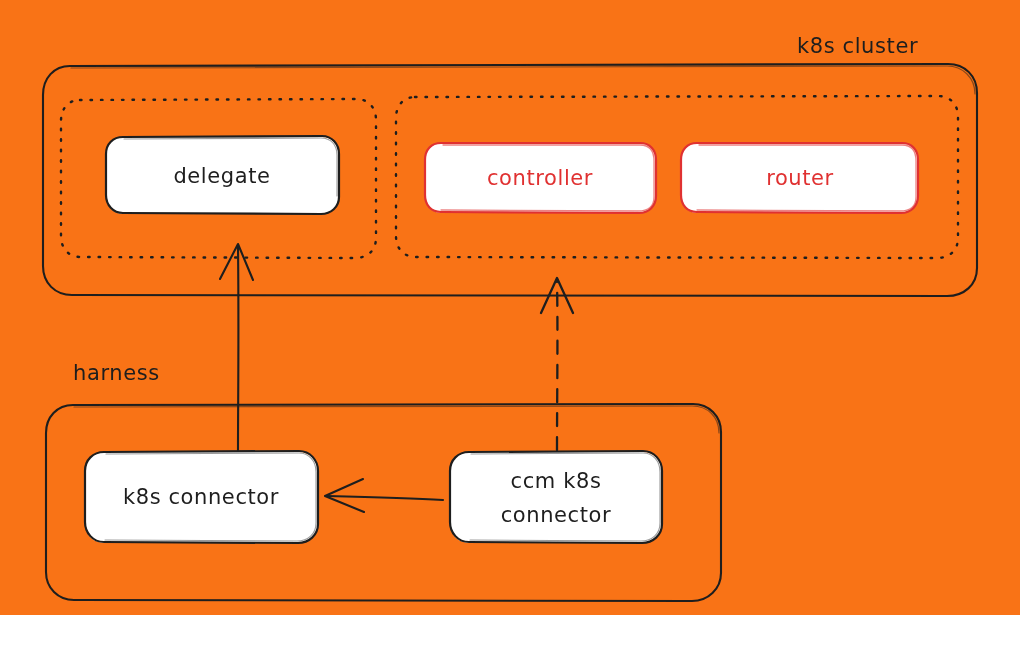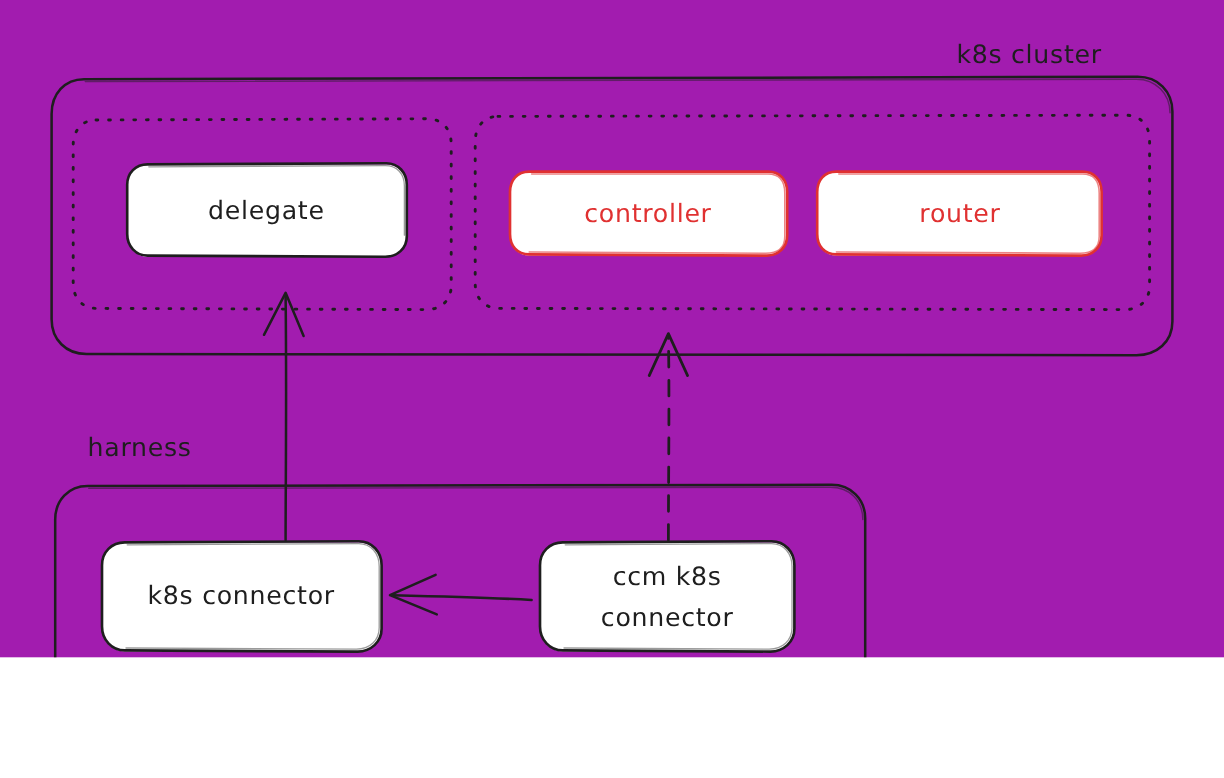--- a/index.html
+++ b/index.html
@@ -3,22 +3,22 @@
 <meta charset="utf-8">
 <style>
   html, body {
     margin: 0;
     padding: 0;
     background: #ffffff;
   }
   #canvas-wrap {
     position: relative;
     width: 1020px;
-    height: 548px;
-    background: #a21caf;
+    height: 615px;
+    background: #f97316;
     overflow: hidden;
   }
   svg.diagram {
     position: absolute;
     left: 0;
     top: 0;
     width: 1020px;
     height: 648px;
   }
   .node-label {

